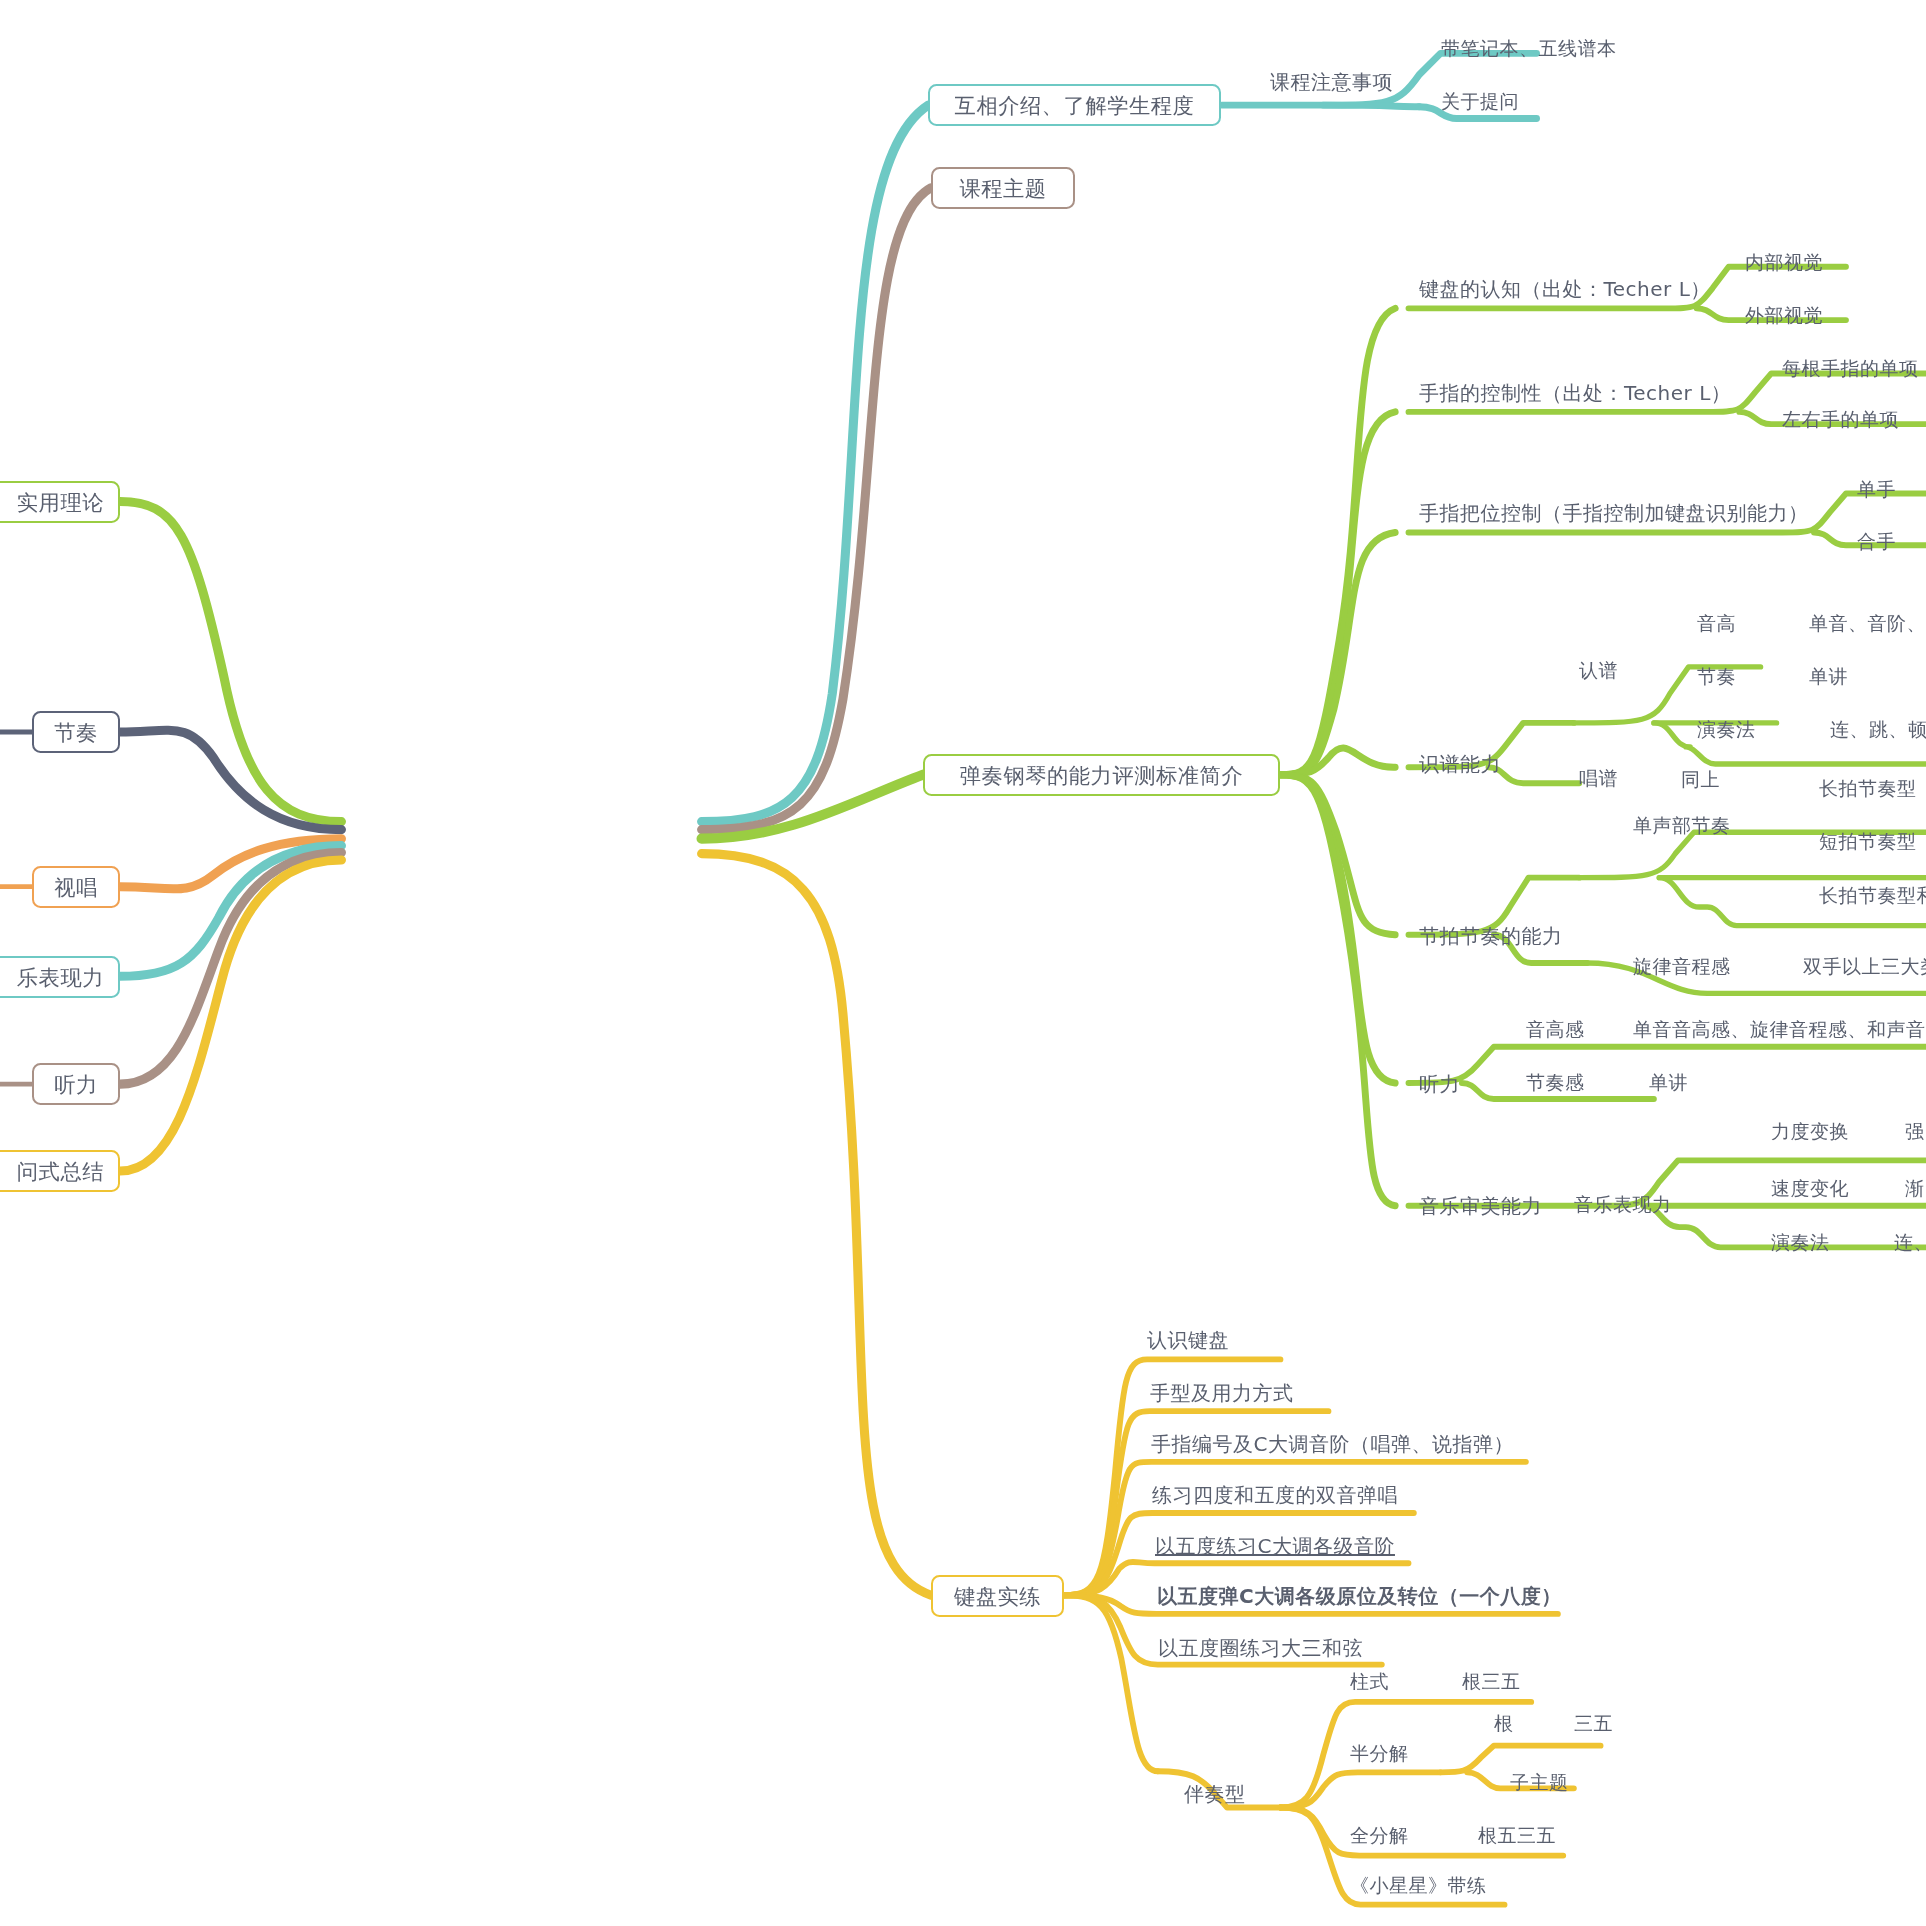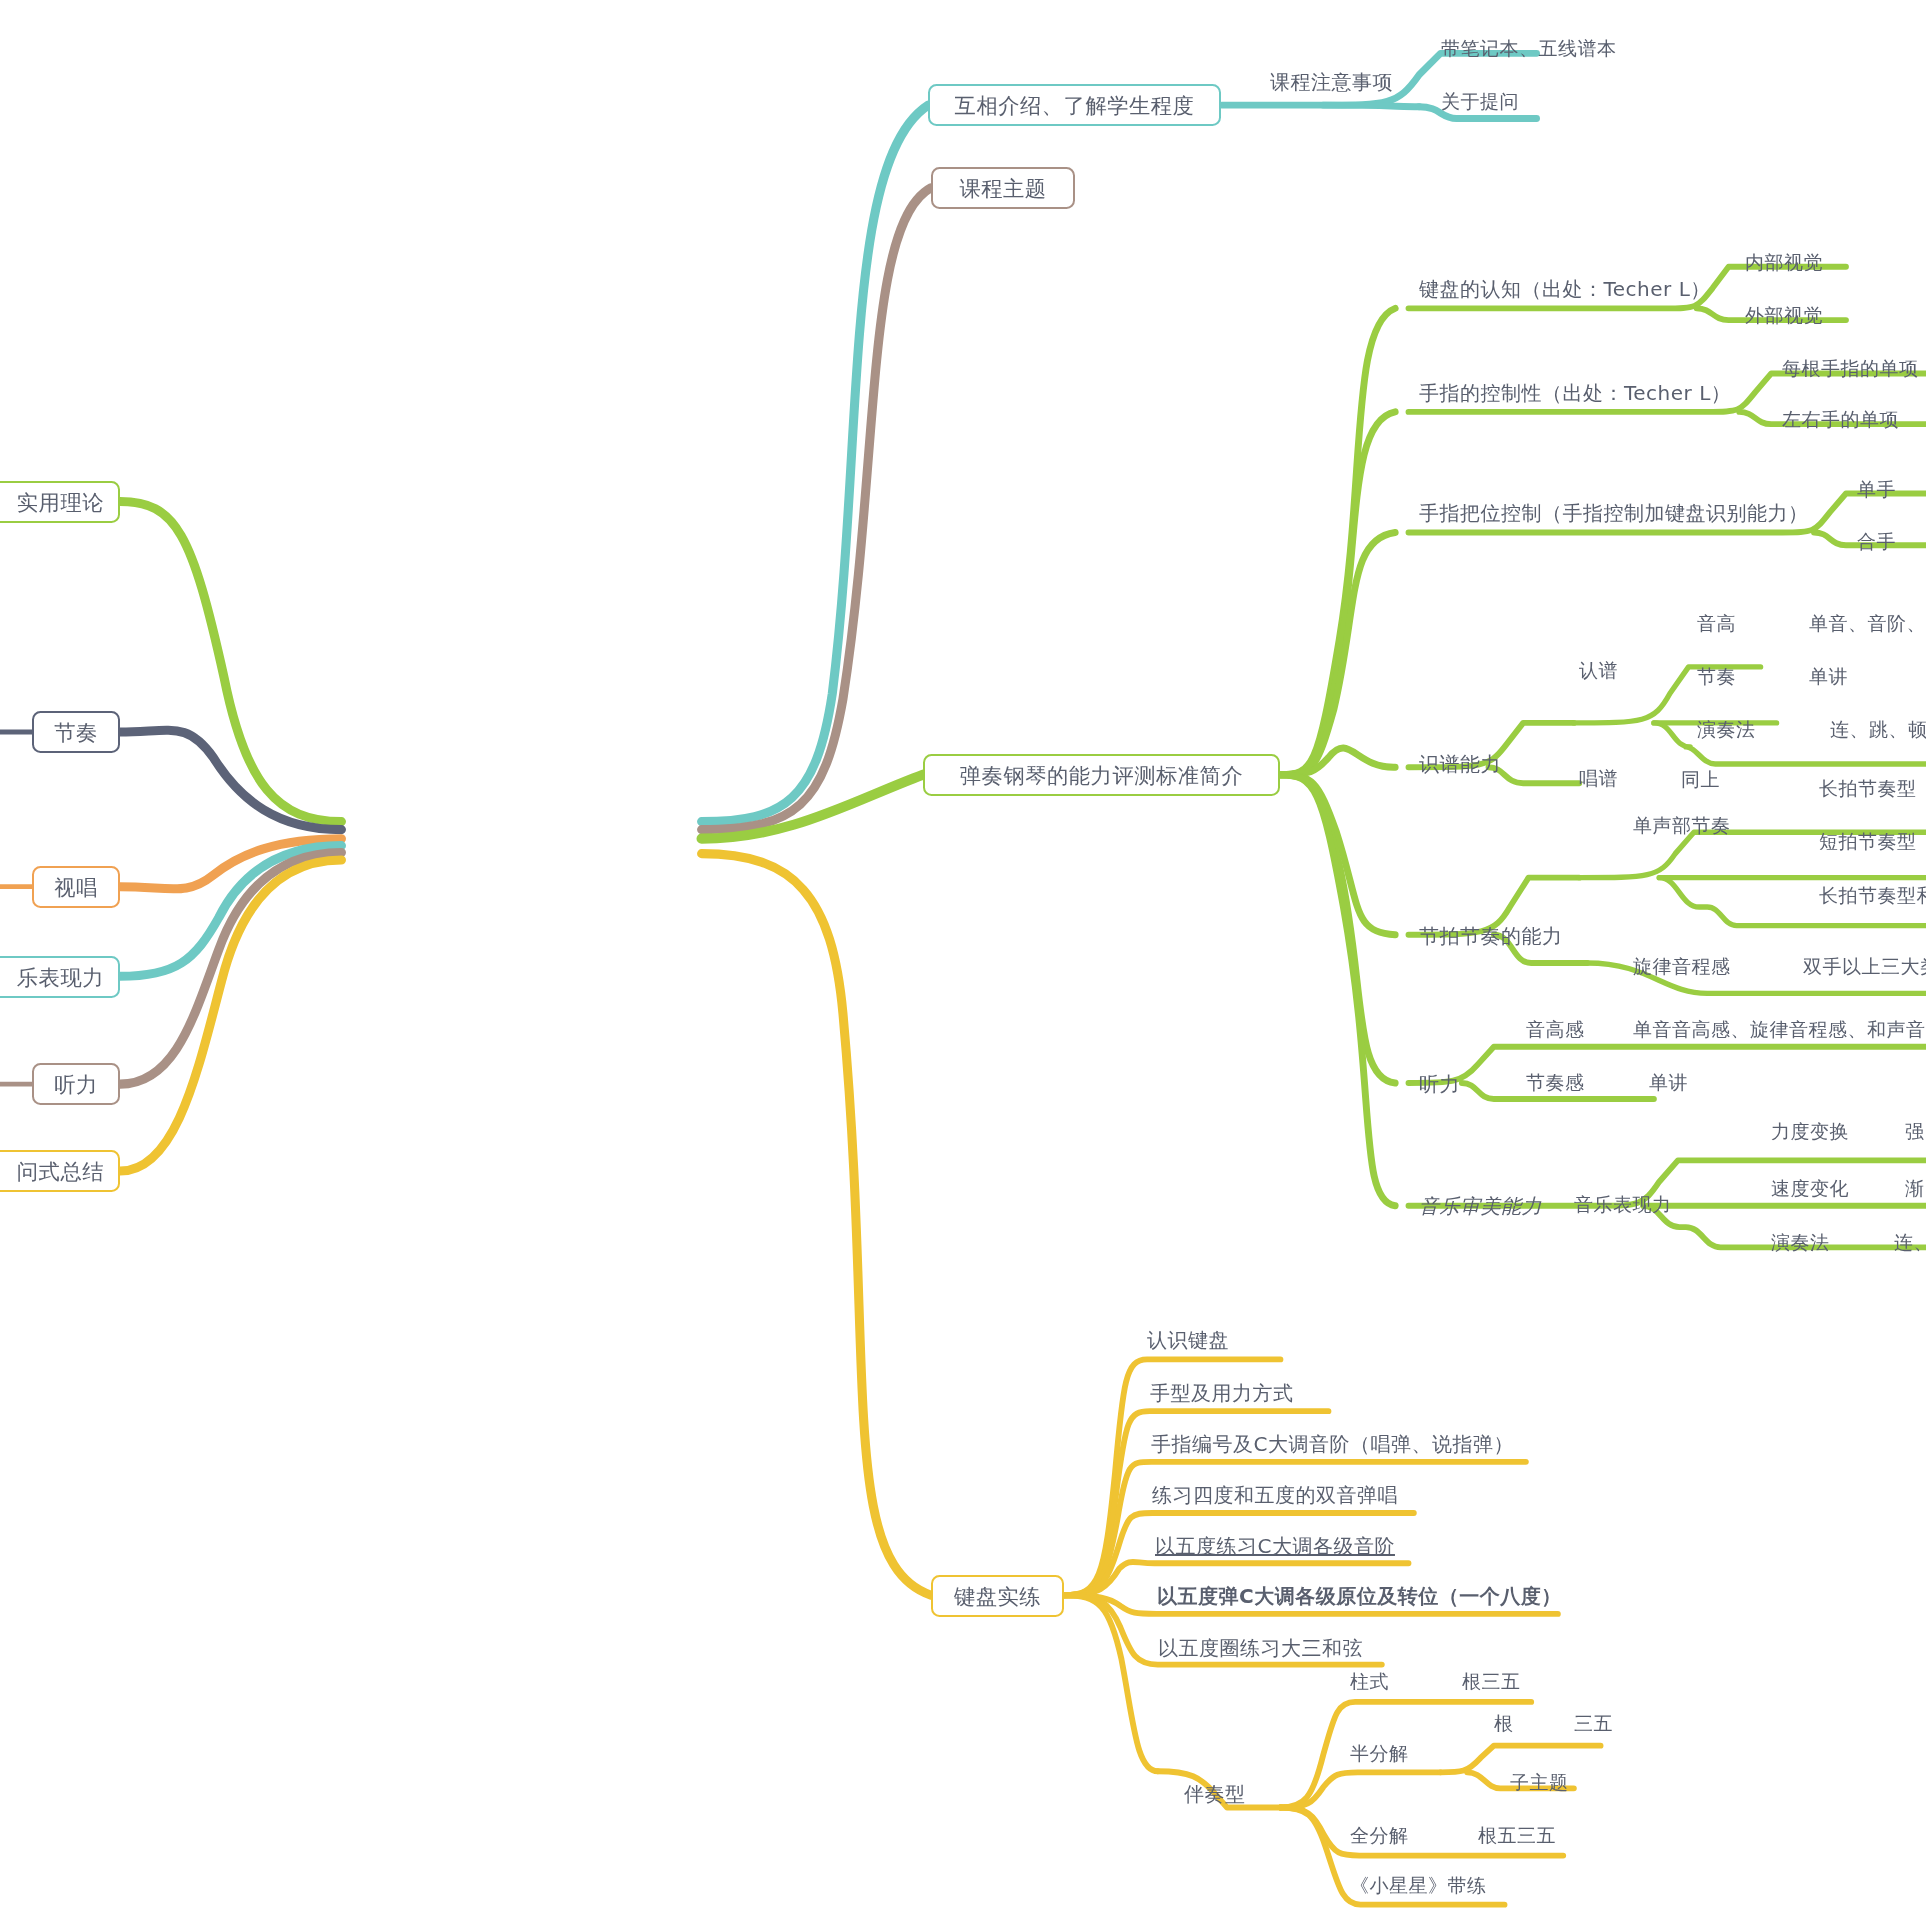--- a/index.html
+++ b/index.html
@@ -247,21 +247,21 @@
 <div class="node plain lvl4" style="left:1633px;top:1014px;width:299px;height:31px;">
   <span>单音音高感、旋律音程感、和声音</span>
 </div>
 <div class="node plain lvl3" style="left:1526px;top:1067px;width:107px;height:32px;">
   <span>节奏感</span>
 </div>
 <div class="node plain lvl4" style="left:1649px;top:1067px;width:96px;height:31px;">
   <span>单讲</span>
 </div>
 
-<div class="node plain lvl2" style="left:1419px;top:1189px;width:176px;height:34px;font-style:italic;">
+<div class="node plain lvl2" style="left:1419px;top:1189px;width:176px;height:34px;">
   <span>音乐审美能力</span>
 </div>
 <div class="node plain lvl3" style="left:1574px;top:1189px;width:160px;height:32px;">
   <span>音乐表现力</span>
 </div>
 <div class="node plain lvl4" style="left:1771px;top:1116px;width:128px;height:31px;">
   <span>力度变换</span>
 </div>
 <div class="node plain lvl4" style="left:1905px;top:1116px;width:43px;height:31px;">
   <span>强</span>

